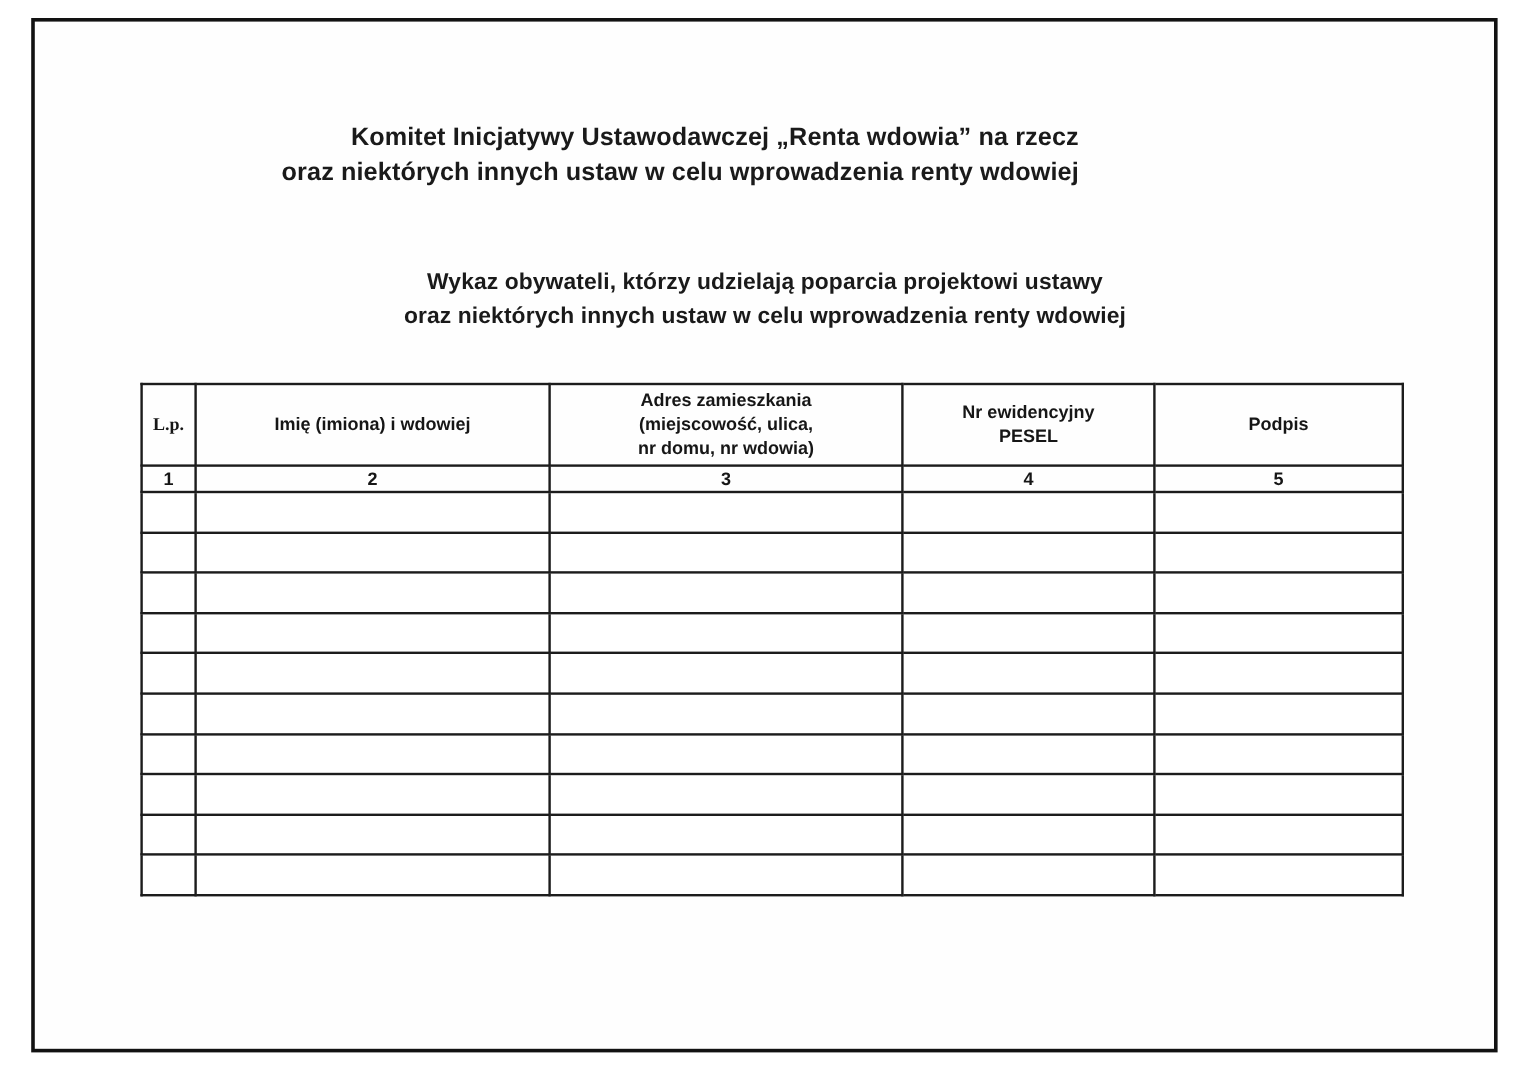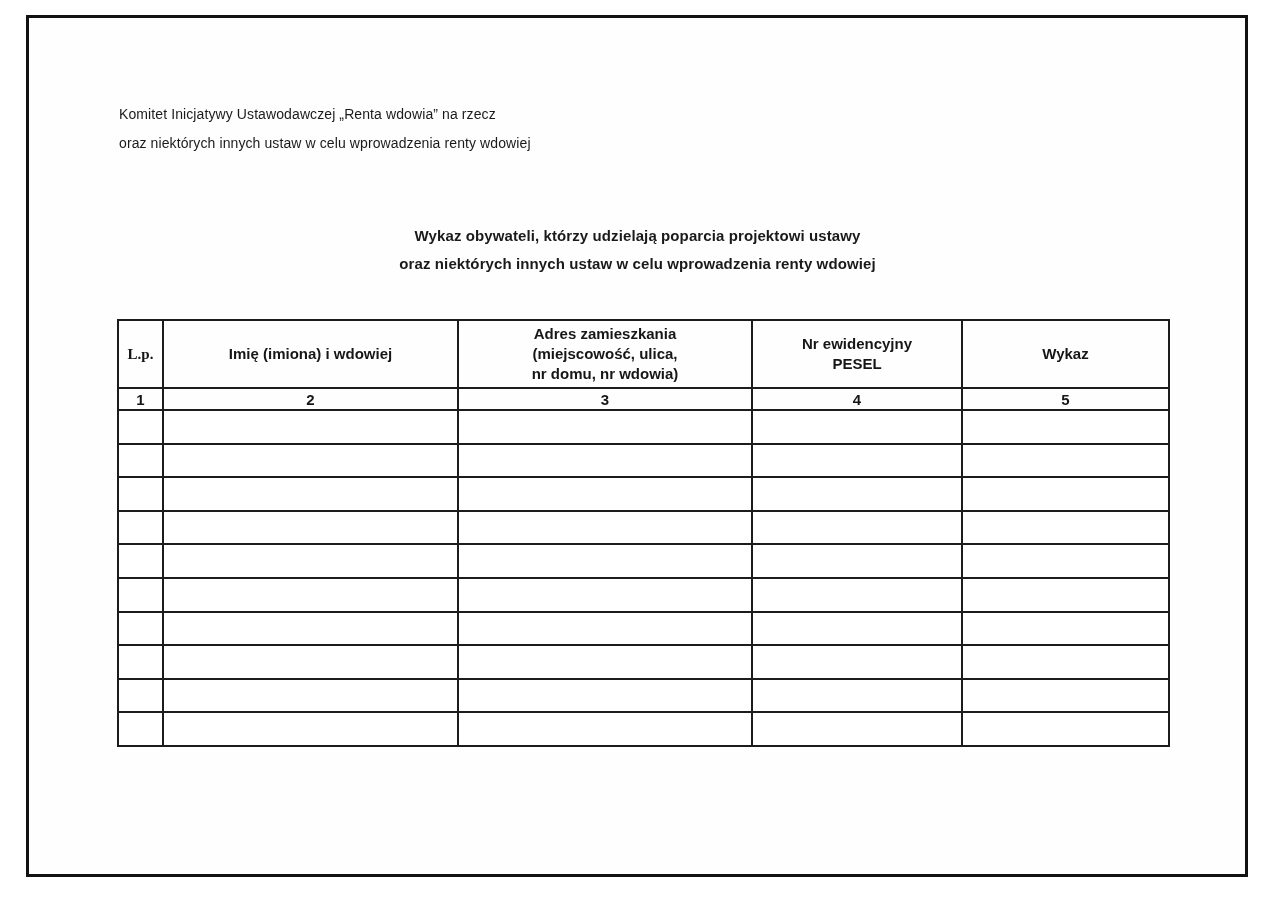--- a/index.html
+++ b/index.html
@@ -24,32 +24,32 @@
     height: 862px;
     border: 3px solid #121212;
     box-sizing: border-box;
     background: #fefefe;
   }
   .committee {
     position: absolute;
     left: 90px;
     top: 82px;
     width: 780px;
-    font-size: 14px;
-    font-weight: normal;
+    font-size: 21px;
+    font-weight: bold;
     line-height: 29px;
-    text-align: left;
+    text-align: right;
     letter-spacing: 0.1px;
   }
   .doc-title {
     position: absolute;
     left: 88px;
     top: 204px;
     width: 1041px;
-    font-size: 15px;
+    font-size: 19px;
     font-weight: bold;
     line-height: 28px;
     text-align: center;
     letter-spacing: 0.1px;
   }
   .sig-table {
     position: absolute;
     left: 88px;
     top: 301px;
     width: 1041px;
@@ -112,21 +112,21 @@
     <table class="sig-table">
       <thead>
         <tr class="header-row">
           <th class="col-lp">L.p.</th>
           <th class="col-name">Imię (imiona) i wdowiej</th>
           <th class="col-address">Adres zamieszkania
 (miejscowość, ulica,
 nr domu, nr wdowia)</th>
           <th class="col-pesel">Nr ewidencyjny
 PESEL</th>
-          <th class="col-sign">Wykaz</th>
+          <th class="col-sign">Podpis</th>
         </tr>
         <tr class="number-row">
           <th>1</th>
           <th>2</th>
           <th>3</th>
           <th>4</th>
           <th>5</th>
         </tr>
       </thead>
       <tbody>

